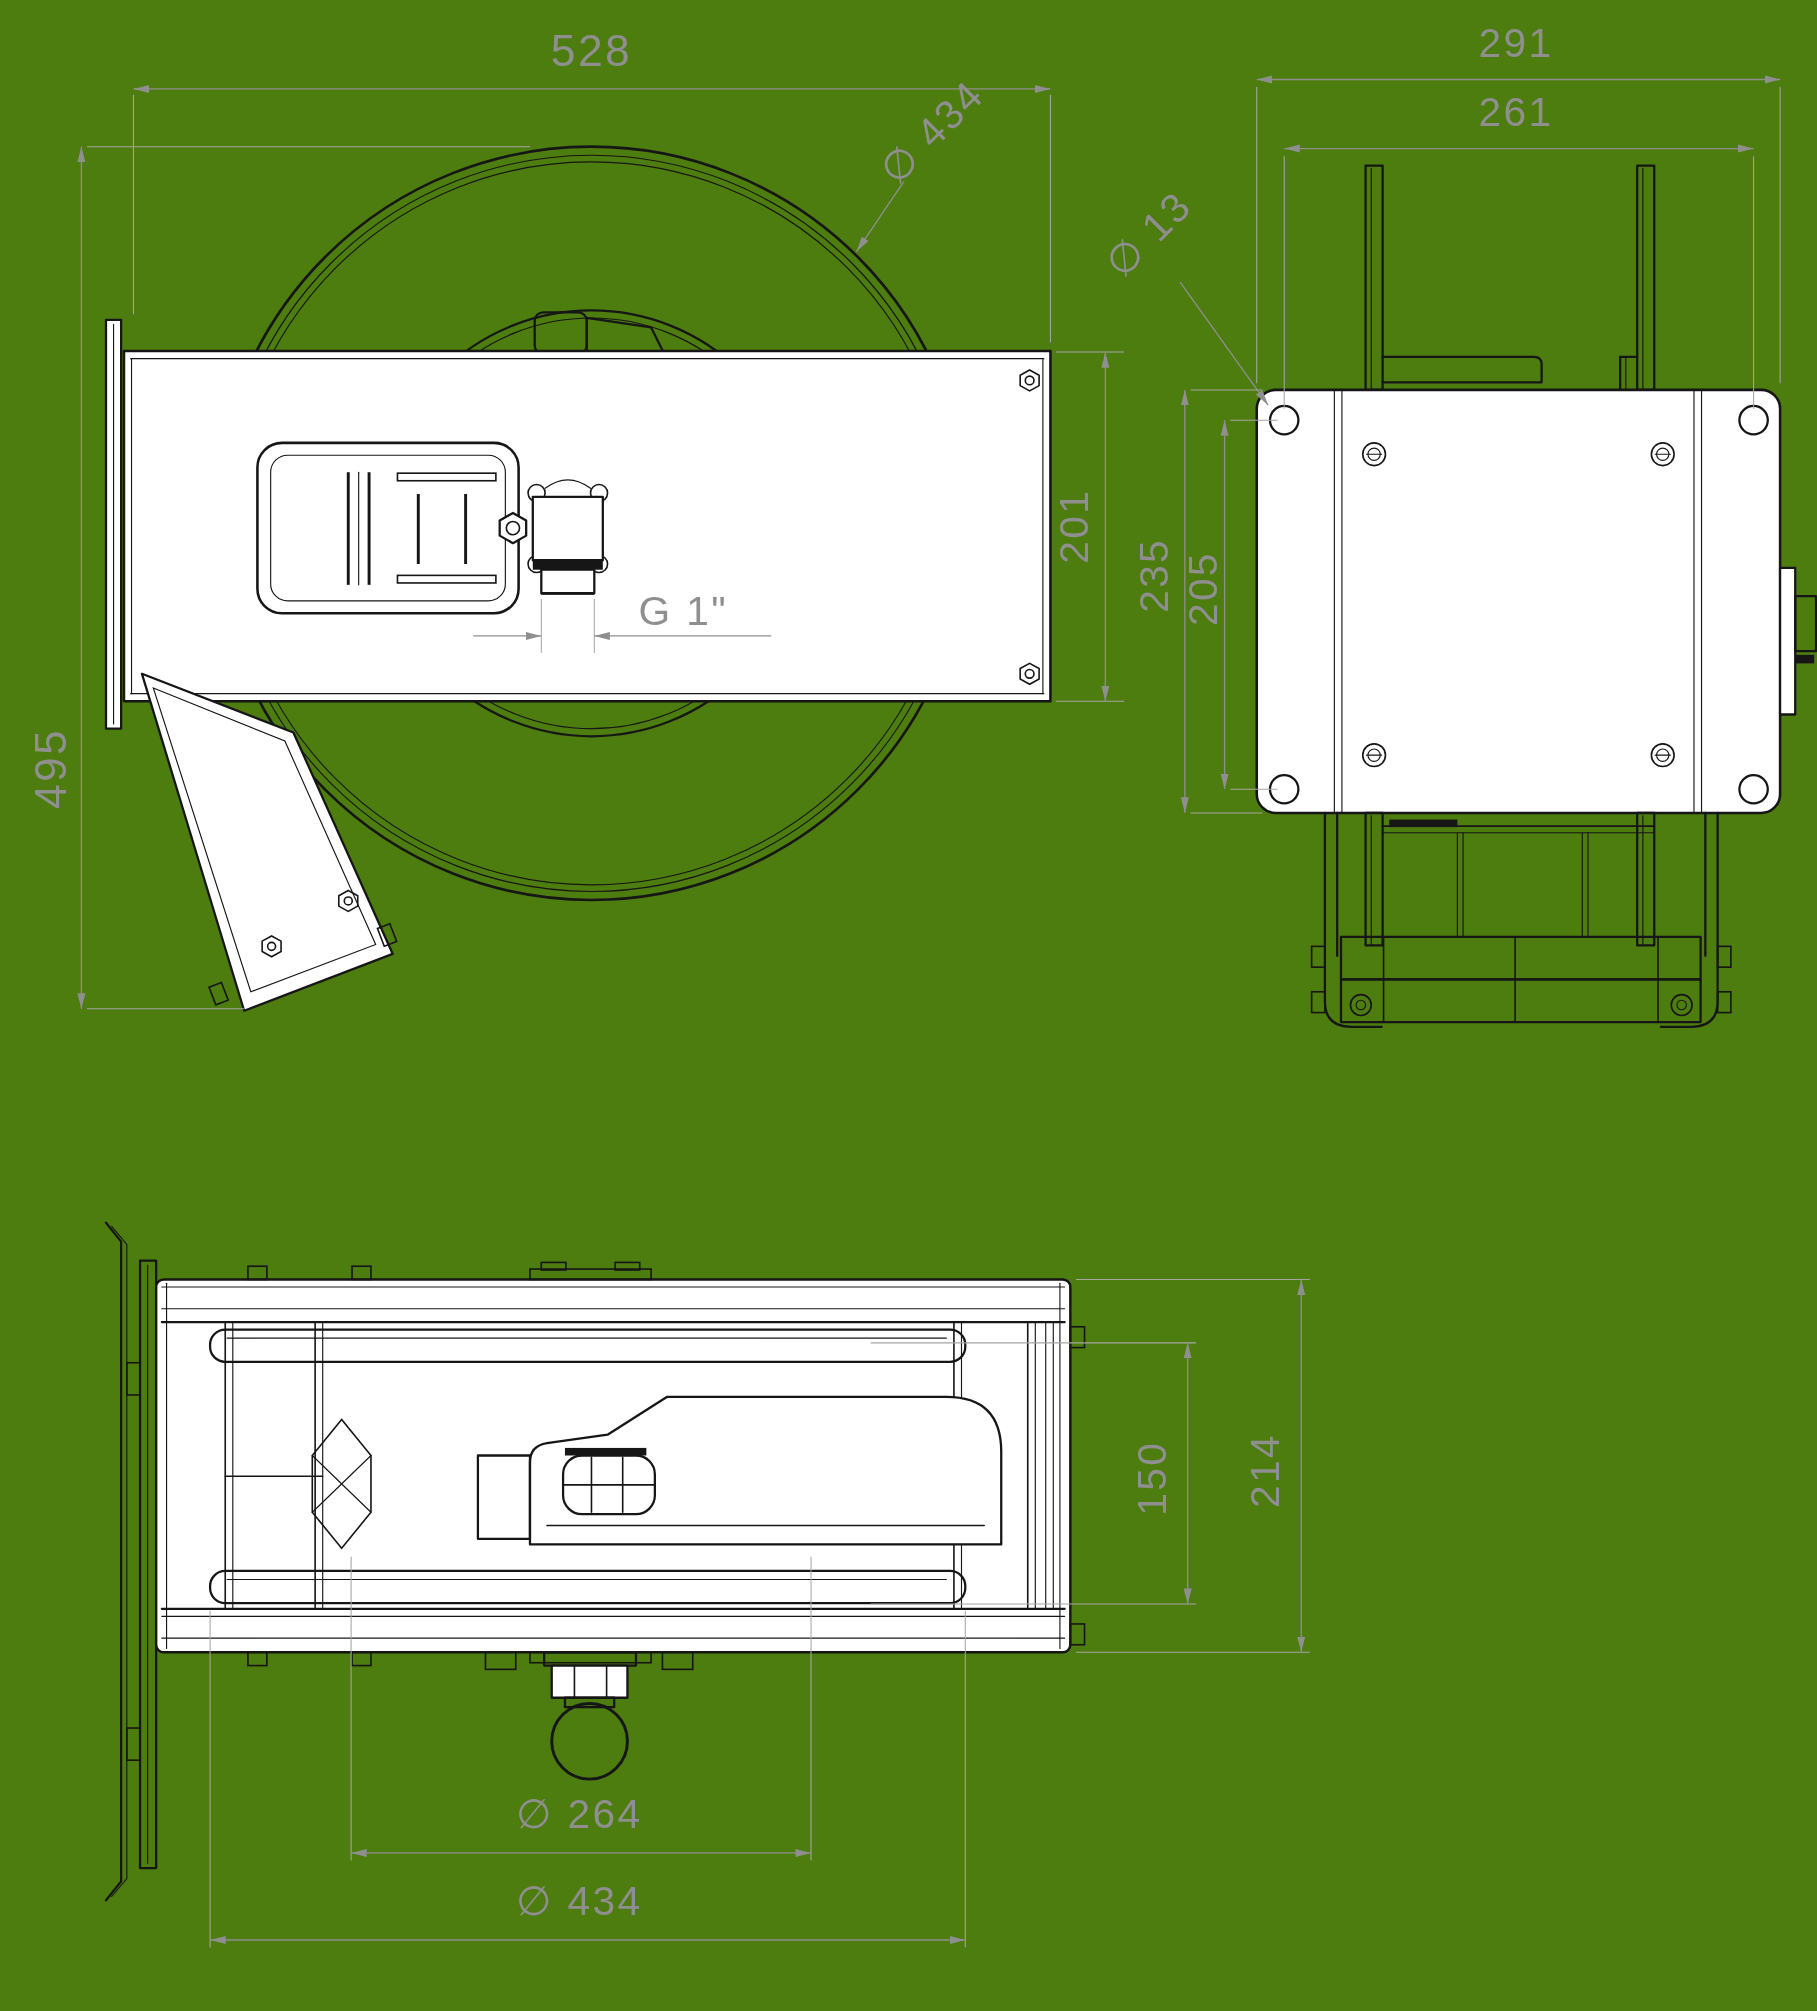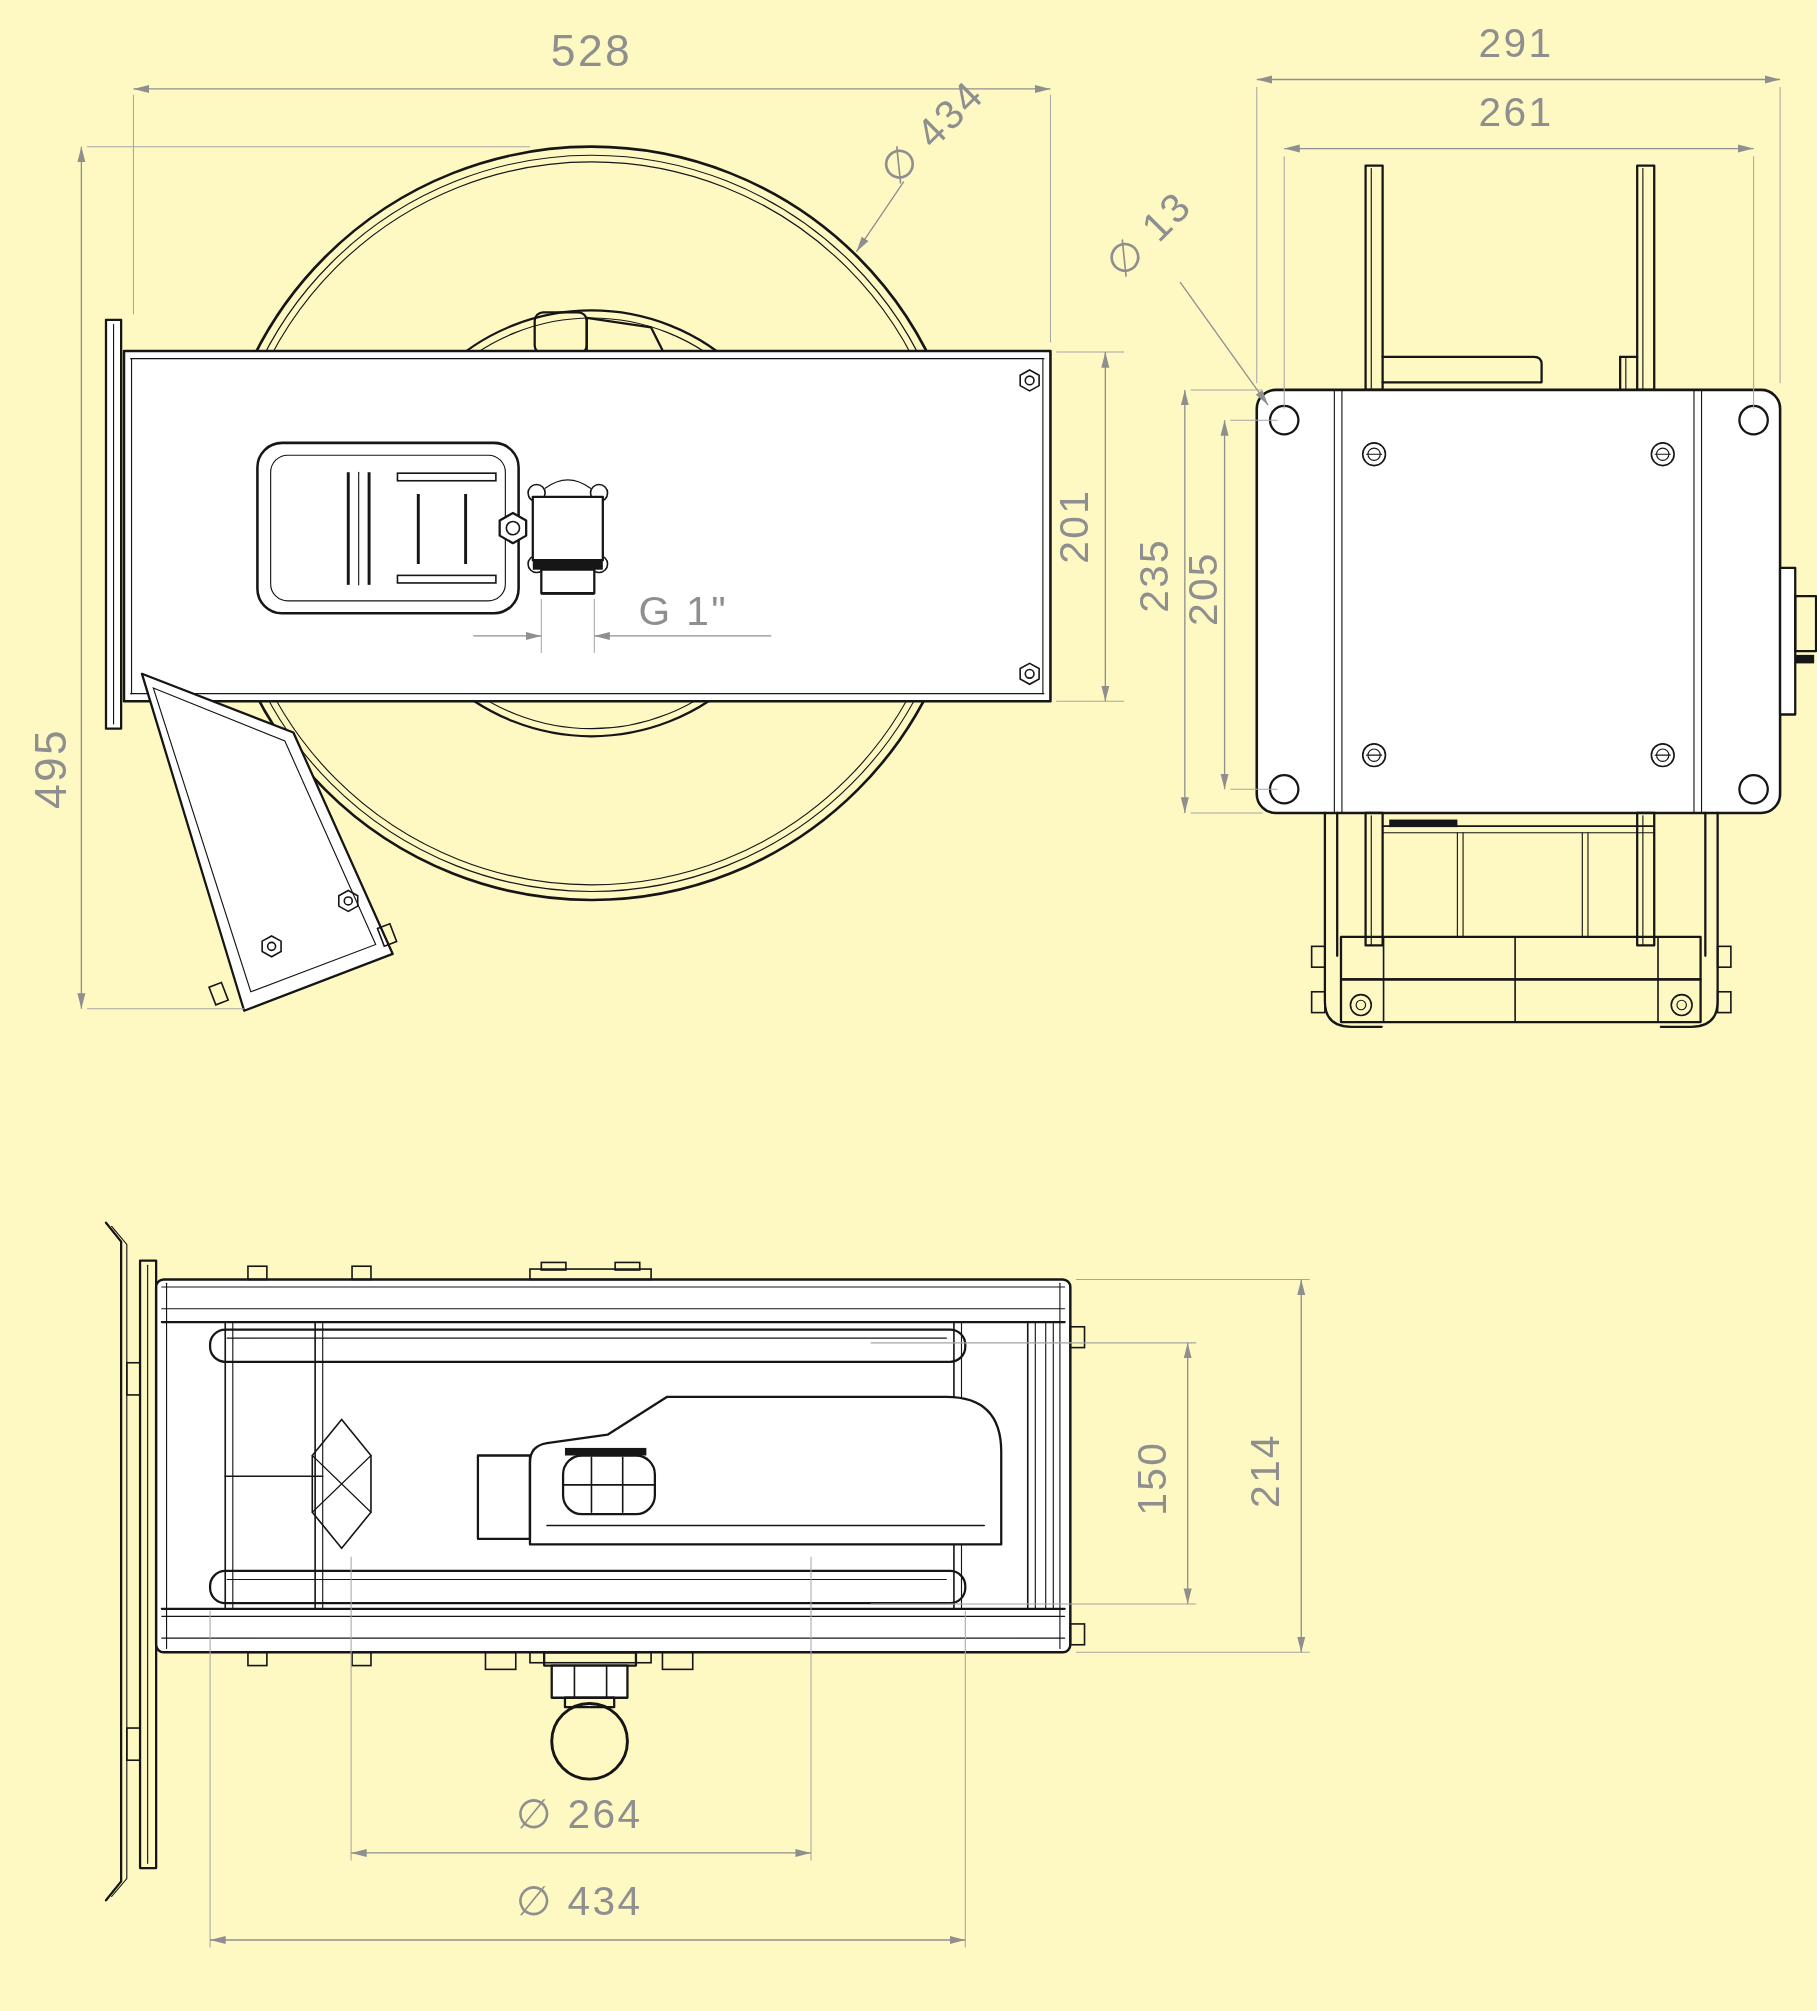--- a/index.html
+++ b/index.html
@@ -1,17 +1,17 @@
 <!DOCTYPE html>
 <html style="font-size:15px"><head>
 <meta charset="utf-8">
 <style>
   html,body{margin:0;padding:0;background:#ffffff;}
   body{font-family:"Liberation Sans", sans-serif;}
-  #stage{width:1817px;height:2011px;position:relative;background:#fef9c3;}
+  #stage{width:1817px;height:2011px;position:relative;background:#4d7c0f;}
   svg{display:block;}
   .s2{stroke:#161616;stroke-width:2.4;fill:none;stroke-linejoin:round;stroke-linecap:round;}
   .s2f{stroke:#161616;stroke-width:2.4;fill:#ffffff;stroke-linejoin:round;}
   .s3{stroke:#161616;stroke-width:3.1;fill:none;}
   .s1{stroke:#161616;stroke-width:1.2;fill:none;stroke-linecap:round;}
   .s15{stroke:#161616;stroke-width:1.7;fill:none;stroke-linecap:round;}
   .blk{fill:#161616;stroke:none;}
   .dim{stroke:#8f8f8f;stroke-width:1.4;fill:none;}
   .ext{stroke:#a6a6a6;stroke-width:1.1;fill:none;}
   .dt{font-family:"Liberation Sans",sans-serif;fill:#8f8f8f;font-size:43px;letter-spacing:2.5px;}

